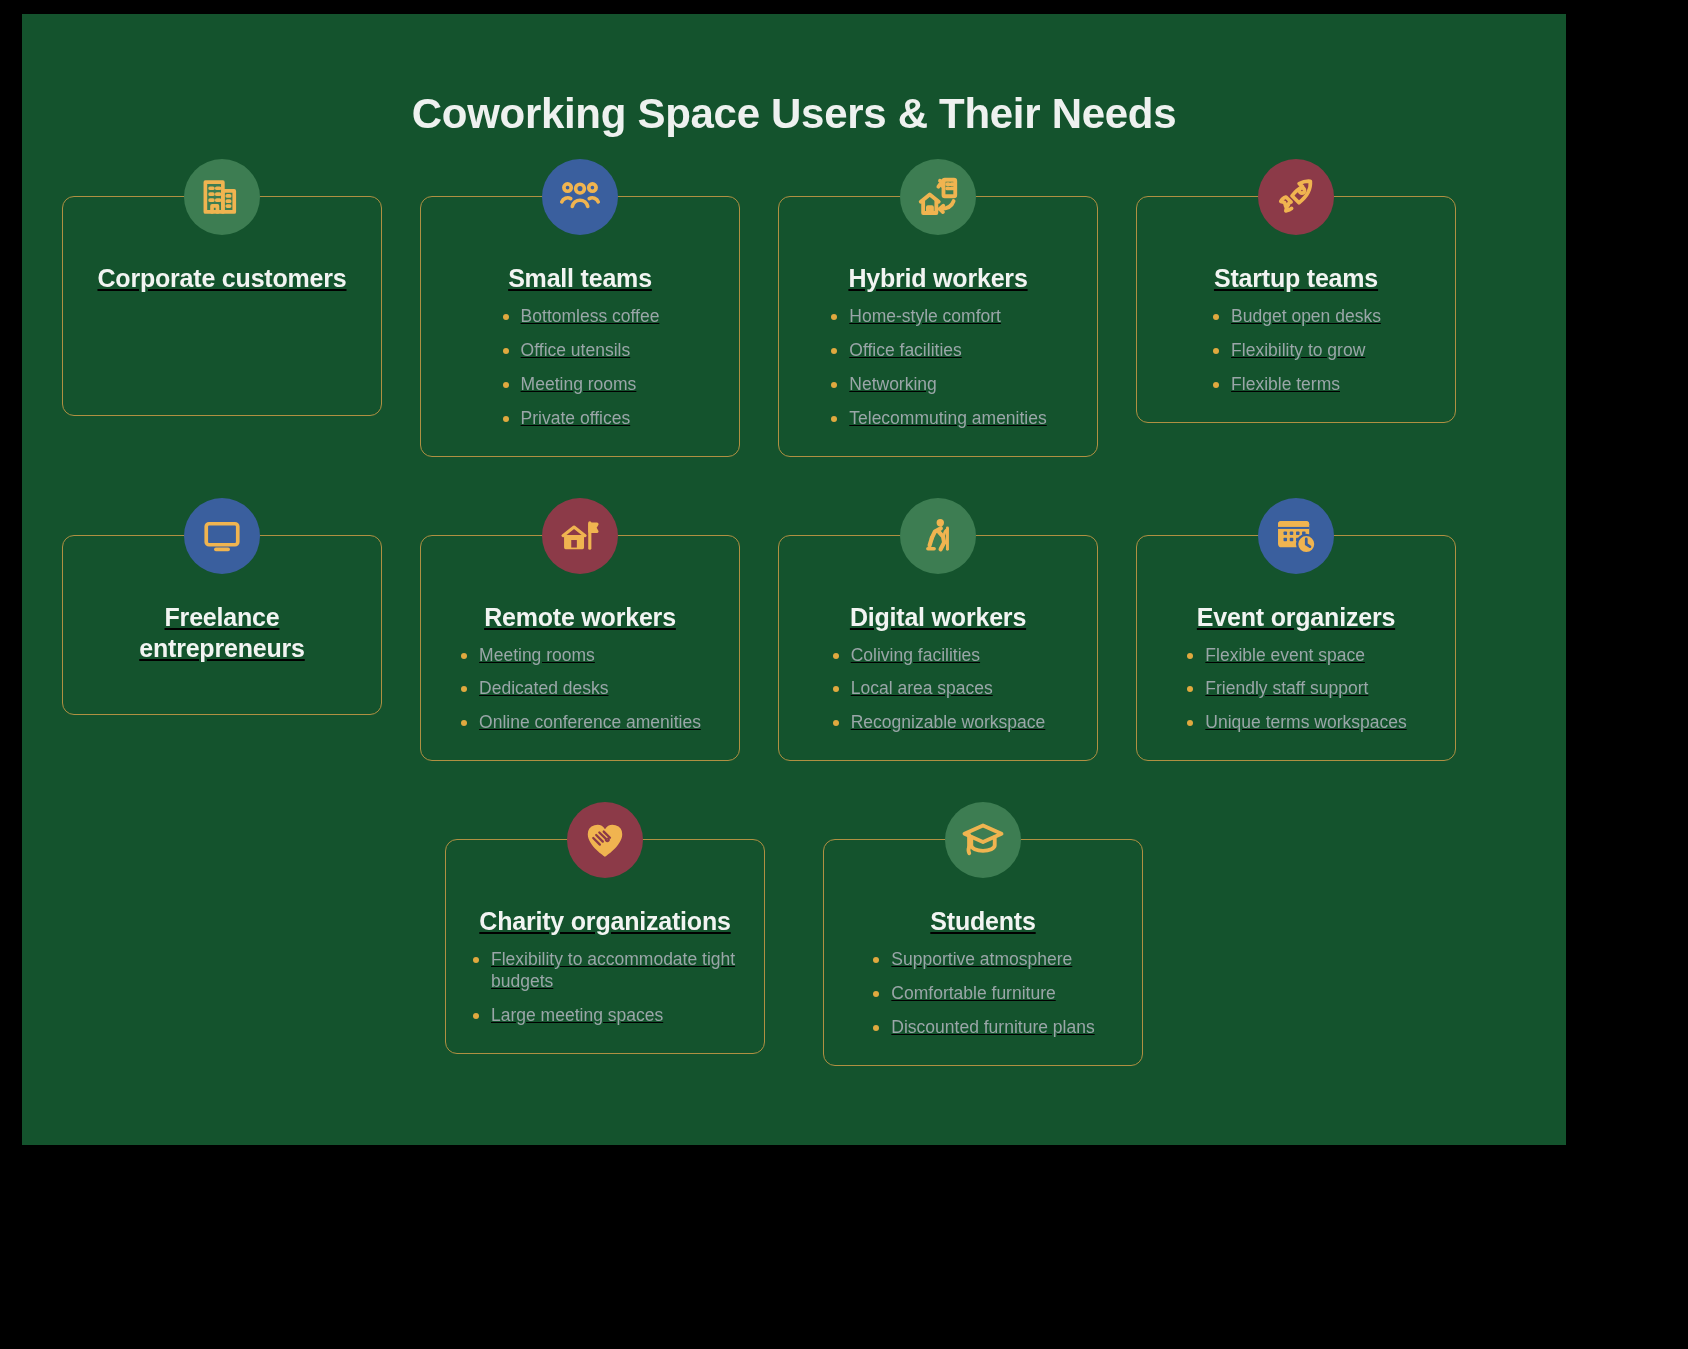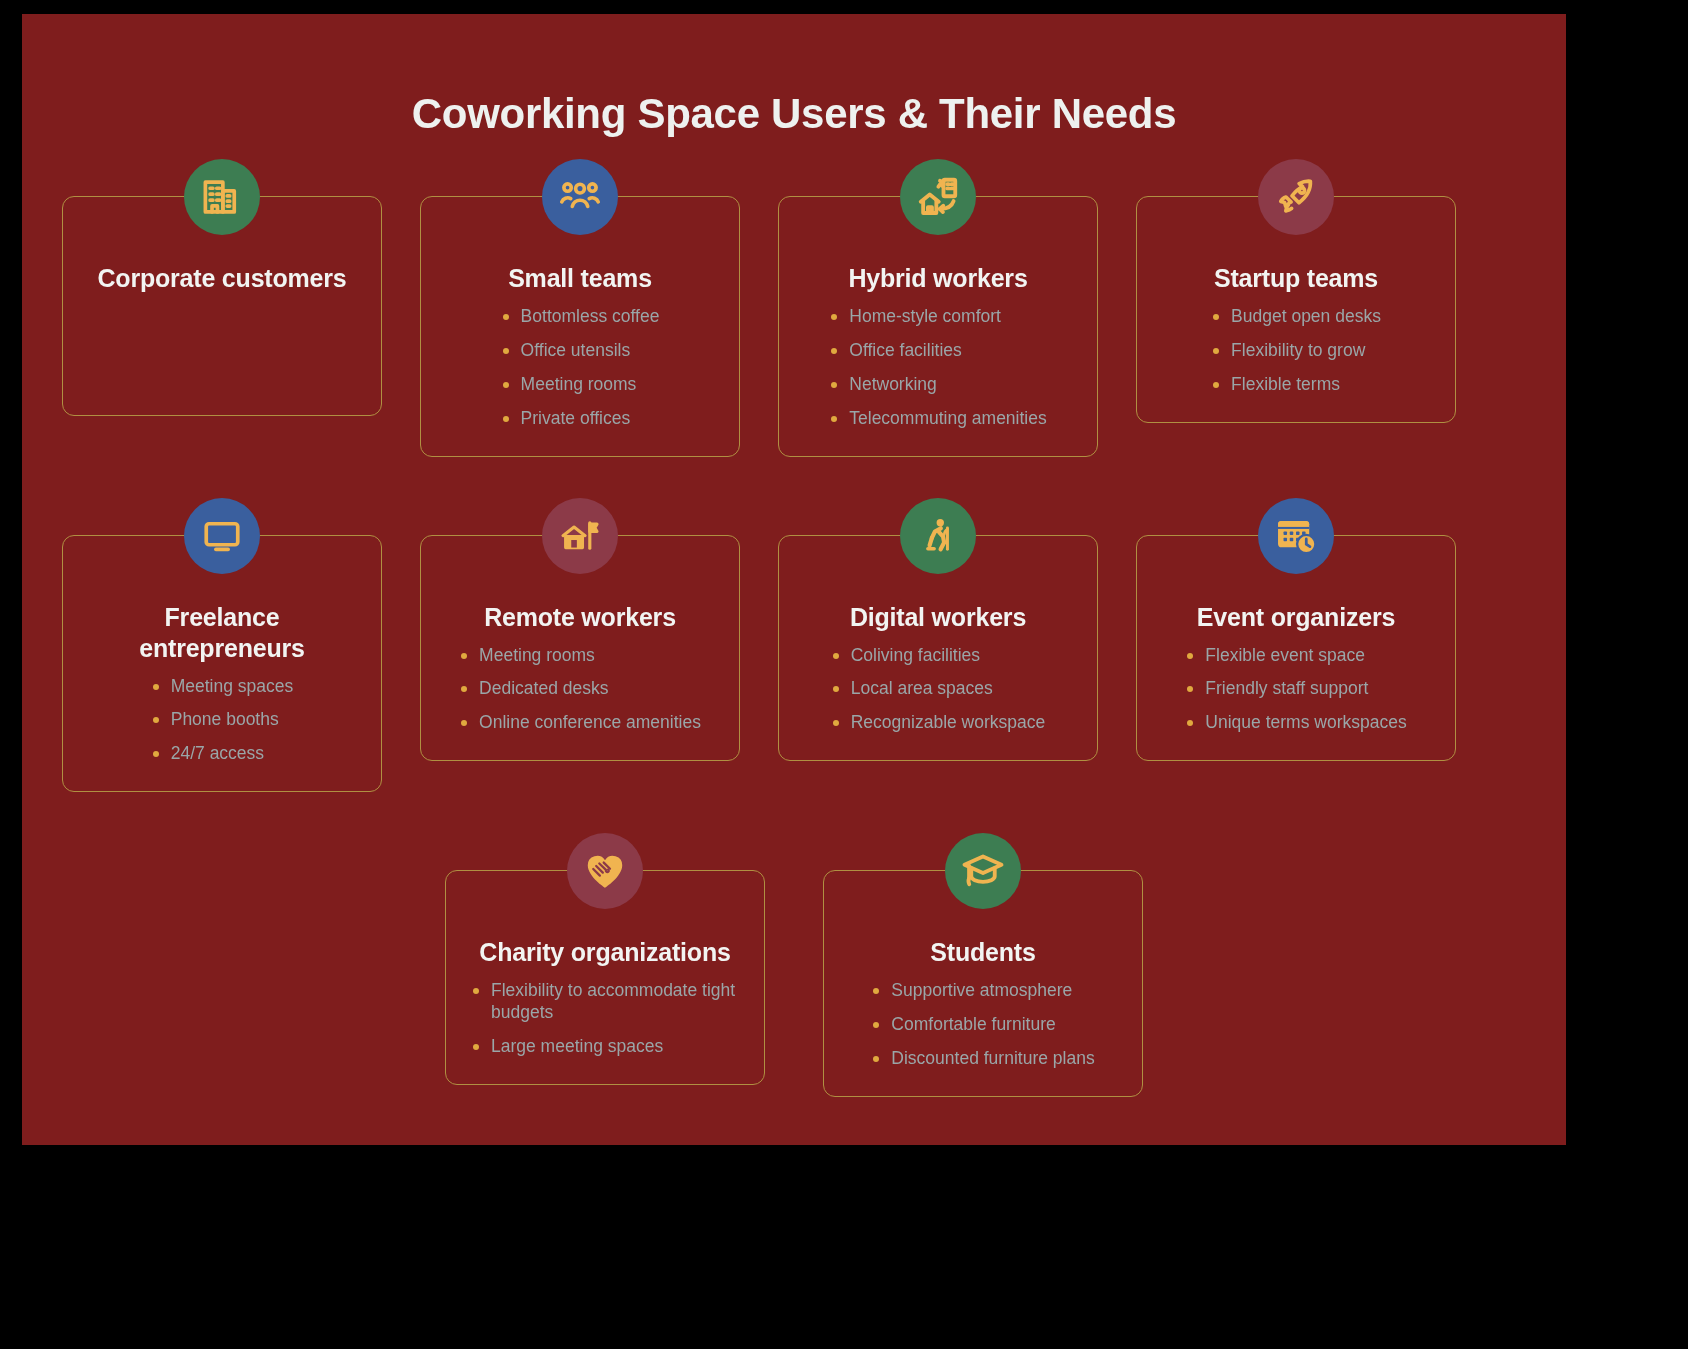--- a/index.html
+++ b/index.html
@@ -12,21 +12,21 @@
     height: 1349px;
     font-family: "Liberation Sans", sans-serif;
     overflow: hidden;
   }
   .frame {
     position: absolute;
     left: 22px;
     top: 14px;
     width: 1544px;
     height: 1131px;
-    background: #7f1d1d;
+    background: #14532d;
     box-sizing: border-box;
   }
   .page-title {
     text-align: center;
     color: #eef1ef;
     font-size: 42px;
     font-weight: 700;
     letter-spacing: -0.3px;
     margin: 76px 0 0 0;
     padding: 0 40px;
@@ -42,20 +42,21 @@
     margin-bottom: 78px;
   }
   .row.centered {
     justify-content: center;
     gap: 58px;
   }
   .card-slot {
     width: 320px;
     position: relative;
     flex: 0 0 320px;
+    text-decoration: underline;
   }
   .card {
     position: relative;
     border: 1px solid #b09042;
     border-radius: 12px;
     padding: 66px 16px 26px 16px;
     min-height: 180px;
     box-sizing: border-box;
     background: transparent;
   }
@@ -225,25 +226,20 @@
               <span>
                 <svg width="42" height="42" viewBox="0 0 24 24">
                   <g fill="none" stroke="#f0b450" stroke-width="2.1" stroke-linecap="round" stroke-linejoin="round">
         <rect x="3" y="5" width="18" height="12" rx="1.6"></rect>
         <path d="M8.5 19.6h7"></path>
                   </g>
                 </svg>
               </span>
             </div>
             <div class="card-title">Freelance entrepreneurs</div>
-            <ul class="needs">
-              <li>Meeting spaces</li>
-              <li>Phone booths</li>
-              <li>24/7 access</li>
-            </ul>
           </div>
         </div>
         <div class="card-slot">
           <div class="card">
             <div class="badge" style="background: rgb(140, 58, 72);">
               <span>
                 <svg width="42" height="42" viewBox="0 0 24 24">
                   <g fill="#f0b450" stroke="#f0b450" stroke-width="1.8" stroke-linejoin="round" stroke-linecap="round">
         <path d="M2.3 11.8L8.6 6.9l6.3 4.9" fill="none"></path>
         <path d="M3.8 12.3v6.3h9.6v-6.3z"></path>

